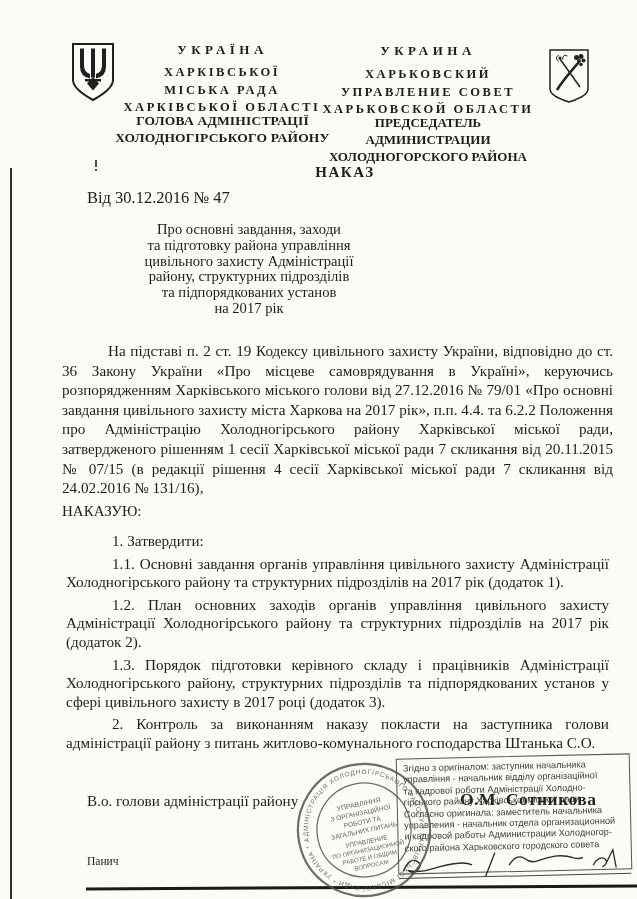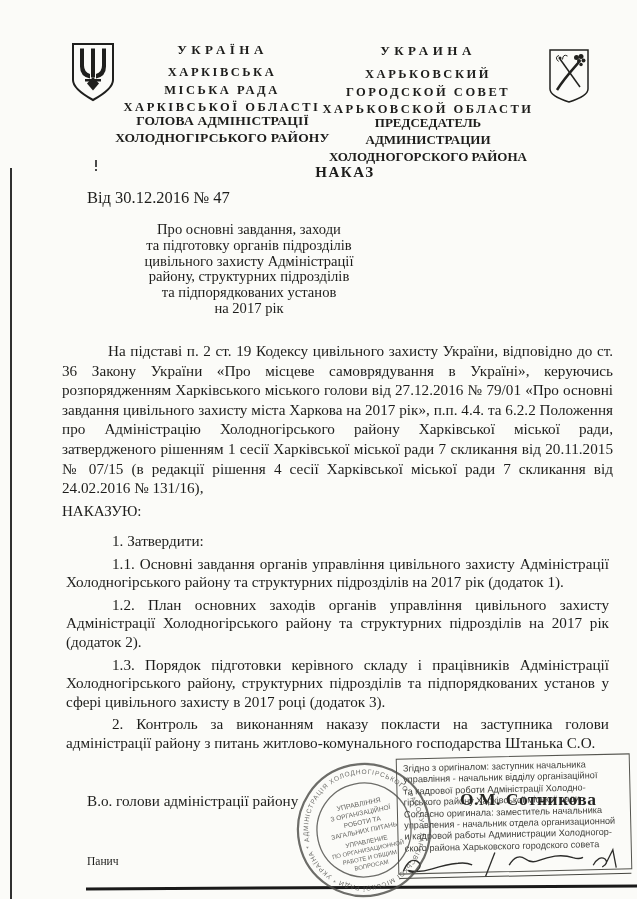--- a/index.html
+++ b/index.html
@@ -58,33 +58,33 @@
     <path d="M6 4 H86 V76 Q86 94 46 116 Q6 94 6 76 Z" fill="none" stroke="#1f1f1d" stroke-width="4"></path>
     <rect x="42" y="13" width="8" height="58" fill="#1f1f1d"></rect>
     <path d="M20 13 h8 v34 q0 13 12 17 v9 q-20 -4 -20 -24 Z" fill="#1f1f1d"></path>
     <path d="M72 13 h-8 v34 q0 13 -12 17 v9 q20 -4 20 -24 Z" fill="#1f1f1d"></path>
     <path d="M46 70 l12 13 l-12 14 l-12 -14 Z" fill="#1f1f1d"></path>
     <rect x="30" y="74" width="32" height="5" fill="#1f1f1d"></rect>
   </svg>
 
   <div class="abs ctr h-country" style="left:120px;top:42px;width:205px;">УКРАЇНА</div>
   <div class="abs ctr h-council" style="left:108px;top:64px;width:228px;">
-    <div>ХАРКІВСЬКА</div>
+    <div>ХАРКІВСЬКОЇ</div>
     <div>МІСЬКА РАДА</div>
     <div>ХАРКІВСЬКОЇ ОБЛАСТІ</div>
   </div>
   <div class="abs ctr h-office" style="left:105px;top:112px;width:235px;">
     <div>ГОЛОВА АДМІНІСТРАЦІЇ</div>
     <div>ХОЛОДНОГІРСЬКОГО РАЙОНУ</div>
   </div>
 
   <div class="abs ctr h-country" style="left:330px;top:43px;width:196px;">УКРАИНА</div>
   <div class="abs ctr h-council" style="left:322px;top:66px;width:212px;text-align:center;">
     <div>ХАРЬКОВСКИЙ</div>
-    <div>ГОРОДСКОЙ СОВЕТ</div>
+    <div>УПРАВЛЕНИЕ СОВЕТ</div>
     <div>ХАРЬКОВСКОЙ ОБЛАСТИ</div>
   </div>
   <div class="abs ctr h-office-ru" style="left:316px;top:114px;width:224px;">
     <div>ПРЕДСЕДАТЕЛЬ АДМИНИСТРАЦИИ</div>
     <div>ХОЛОДНОГОРСКОГО РАЙОНА</div>
   </div>
 
   <svg class="abs" style="left:546px;top:47px;" width="46" height="58" viewBox="0 0 92 116">
     <path d="M8 6 H84 V84 Q84 98 46 110 Q8 98 8 84 Z" fill="none" stroke="#22221f" stroke-width="3"></path>
     <path d="M22 86 C34 66 52 46 66 30" fill="none" stroke="#22221f" stroke-width="5"></path>
@@ -97,21 +97,21 @@
     <path d="M25 29 q-9 -9 1 -12 M33 25 q1 -12 10 -7" fill="none" stroke="#22221f" stroke-width="2"></path>
     <circle cx="28" cy="22" r="3" fill="#22221f"></circle>
   </svg>
 
   <div class="abs ctr doc-type" style="left:285px;top:164px;width:120px;">НАКАЗ</div>
 
   <div class="abs date-line" style="left:87px;top:188px;">Від 30.12.2016  № 47</div>
 
   <div class="abs subject" style="left:84px;top:222px;width:330px;">
     <div>Про основні завдання, заходи</div>
-    <div>та підготовку органів підрозділів</div>
+    <div>та підготовку района управління</div>
     <div>цивільного захисту Адміністрації</div>
     <div>району, структурних підрозділів</div>
     <div>та підпорядкованих установ</div>
     <div>на 2017 рік</div>
   </div>
 
   <div class="abs bodytext preamble" style="left:62px;top:341px;width:551px;">На підставі п. 2 ст. 19 Кодексу цивільного захисту України, відповідно до ст. 36 Закону України «Про місцеве самоврядування в Україні», керуючись розпорядженням Харківського міського голови від 27.12.2016 № 79/01 «Про основні завдання цивільного захисту міста Харкова на 2017 рік», п.п. 4.4. та 6.2.2 Положення про Адміністрацію Холодногірського району Харківської міської ради, затвердженого рішенням 1 сесії Харківської міської ради 7 скликання від 20.11.2015 № 07/15 (в редакції рішення 4 сесії Харківської міської ради 7 скликання від 24.02.2016 № 131/16),</div>
 
   <div class="abs order-word" style="left:62px;top:503px;">НАКАЗУЮ:</div>
 

